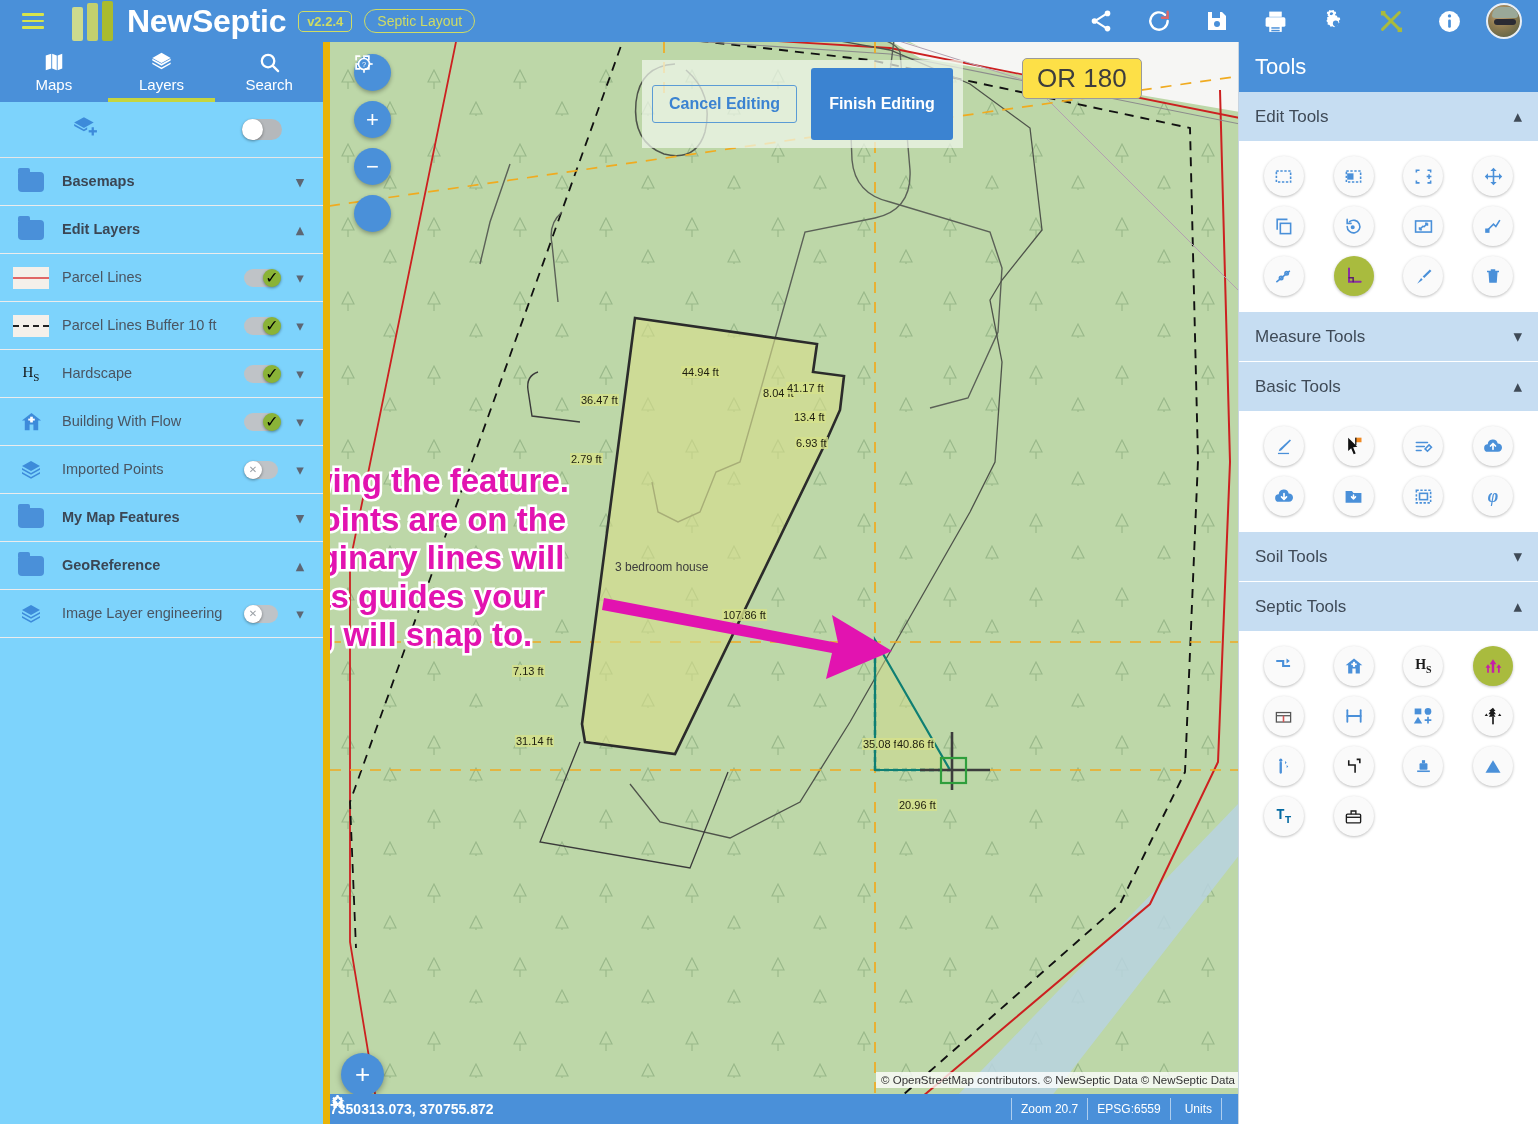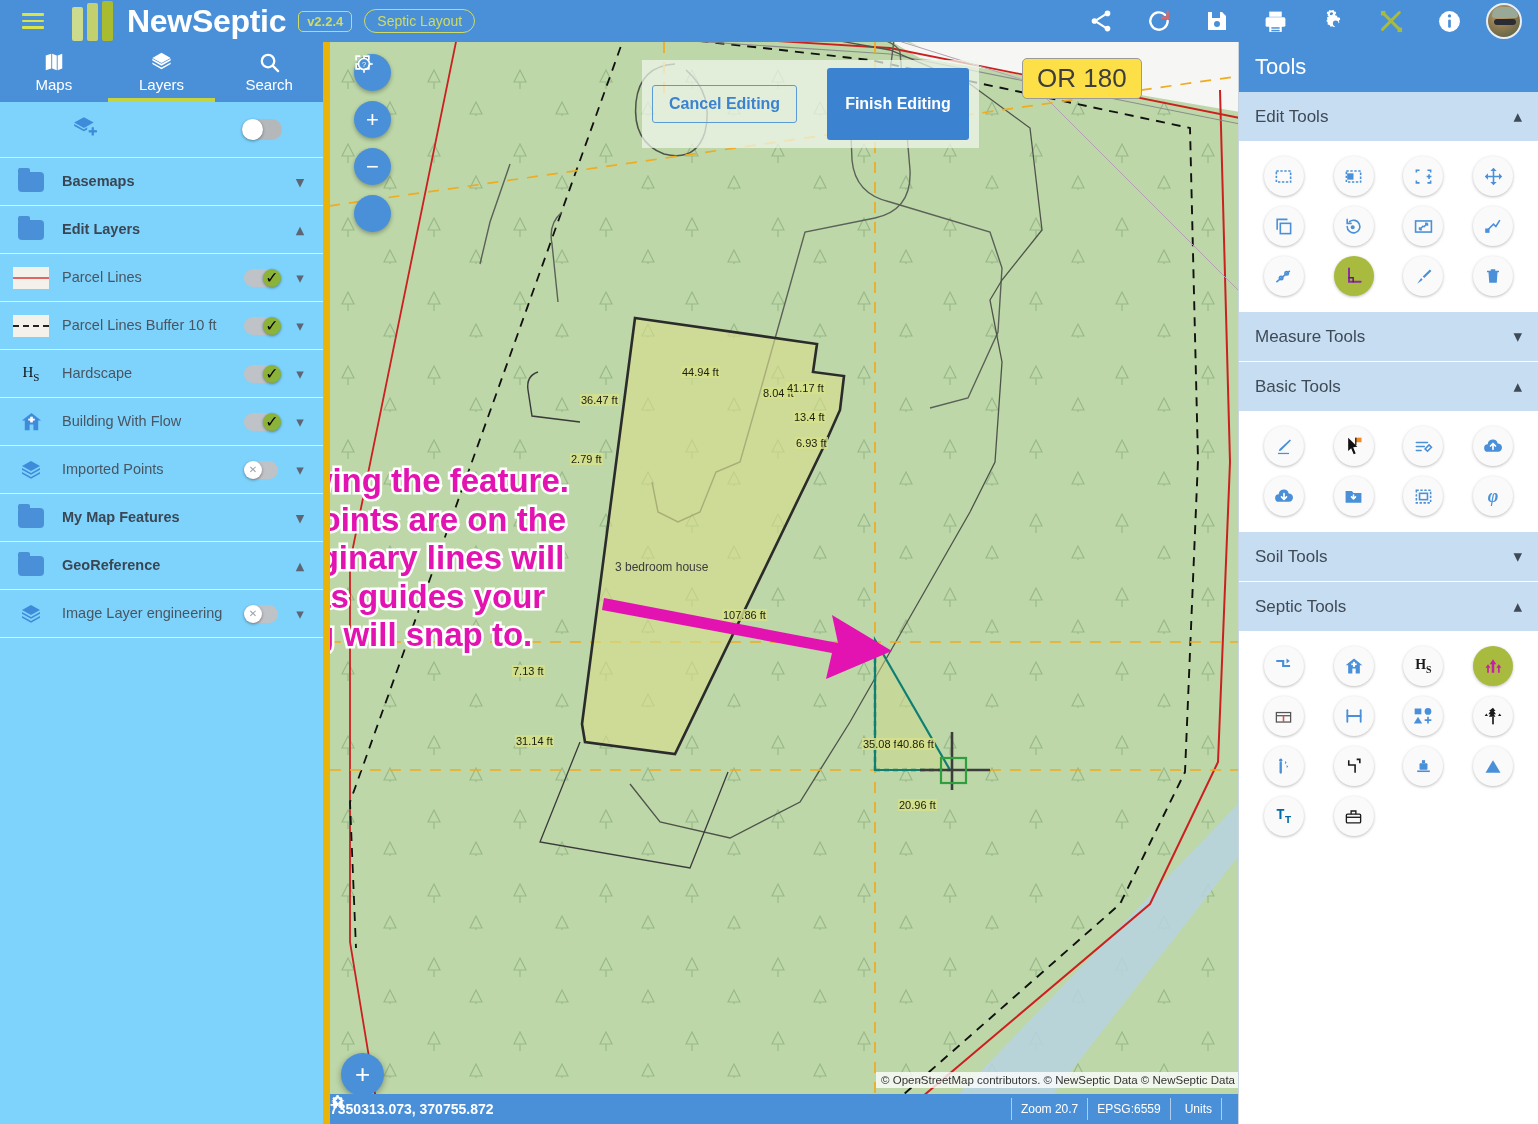--- a/index.html
+++ b/index.html
@@ -111,21 +111,21 @@
     display: flex; align-items: center; justify-content: center; cursor: pointer;
     box-shadow: 0 2px 4px rgba(0,0,0,.3); font-size: 22px; font-weight: 300;
   }
   .fab-add {
     position: absolute; left: 11px; bottom: 28px; width: 43px; height: 43px; border-radius: 50%;
     background: #4a90d9; color: #fff; display: flex; align-items: center; justify-content: center;
     font-size: 26px; box-shadow: 0 2px 6px rgba(0,0,0,.35); cursor: pointer; z-index: 12;
   }
   .edit-actions {
     position: absolute; top: 18px; left: 312px; display: flex; align-items: center;
-    gap: 16px; background: rgba(240,246,236,.72); padding: 8px 10px; z-index: 14;
+    gap: 0; background: rgba(240,246,236,.72); padding: 8px 10px; z-index: 14;
   }
   .btn-cancel {
     border: 1.5px solid #5b9bd5; color: #3b83d1; background: transparent;
     font-size: 16px; font-weight: bold; padding: 9px 16px; border-radius: 3px; cursor: pointer;
     font-family: "Liberation Sans", sans-serif;
   }
   .btn-finish {
     border: none; background: #3b83d1; color: #fff; font-size: 16px; font-weight: bold;
     padding: 27px 18px; border-radius: 3px; cursor: pointer; margin-left: 14px;
     font-family: "Liberation Sans", sans-serif;

